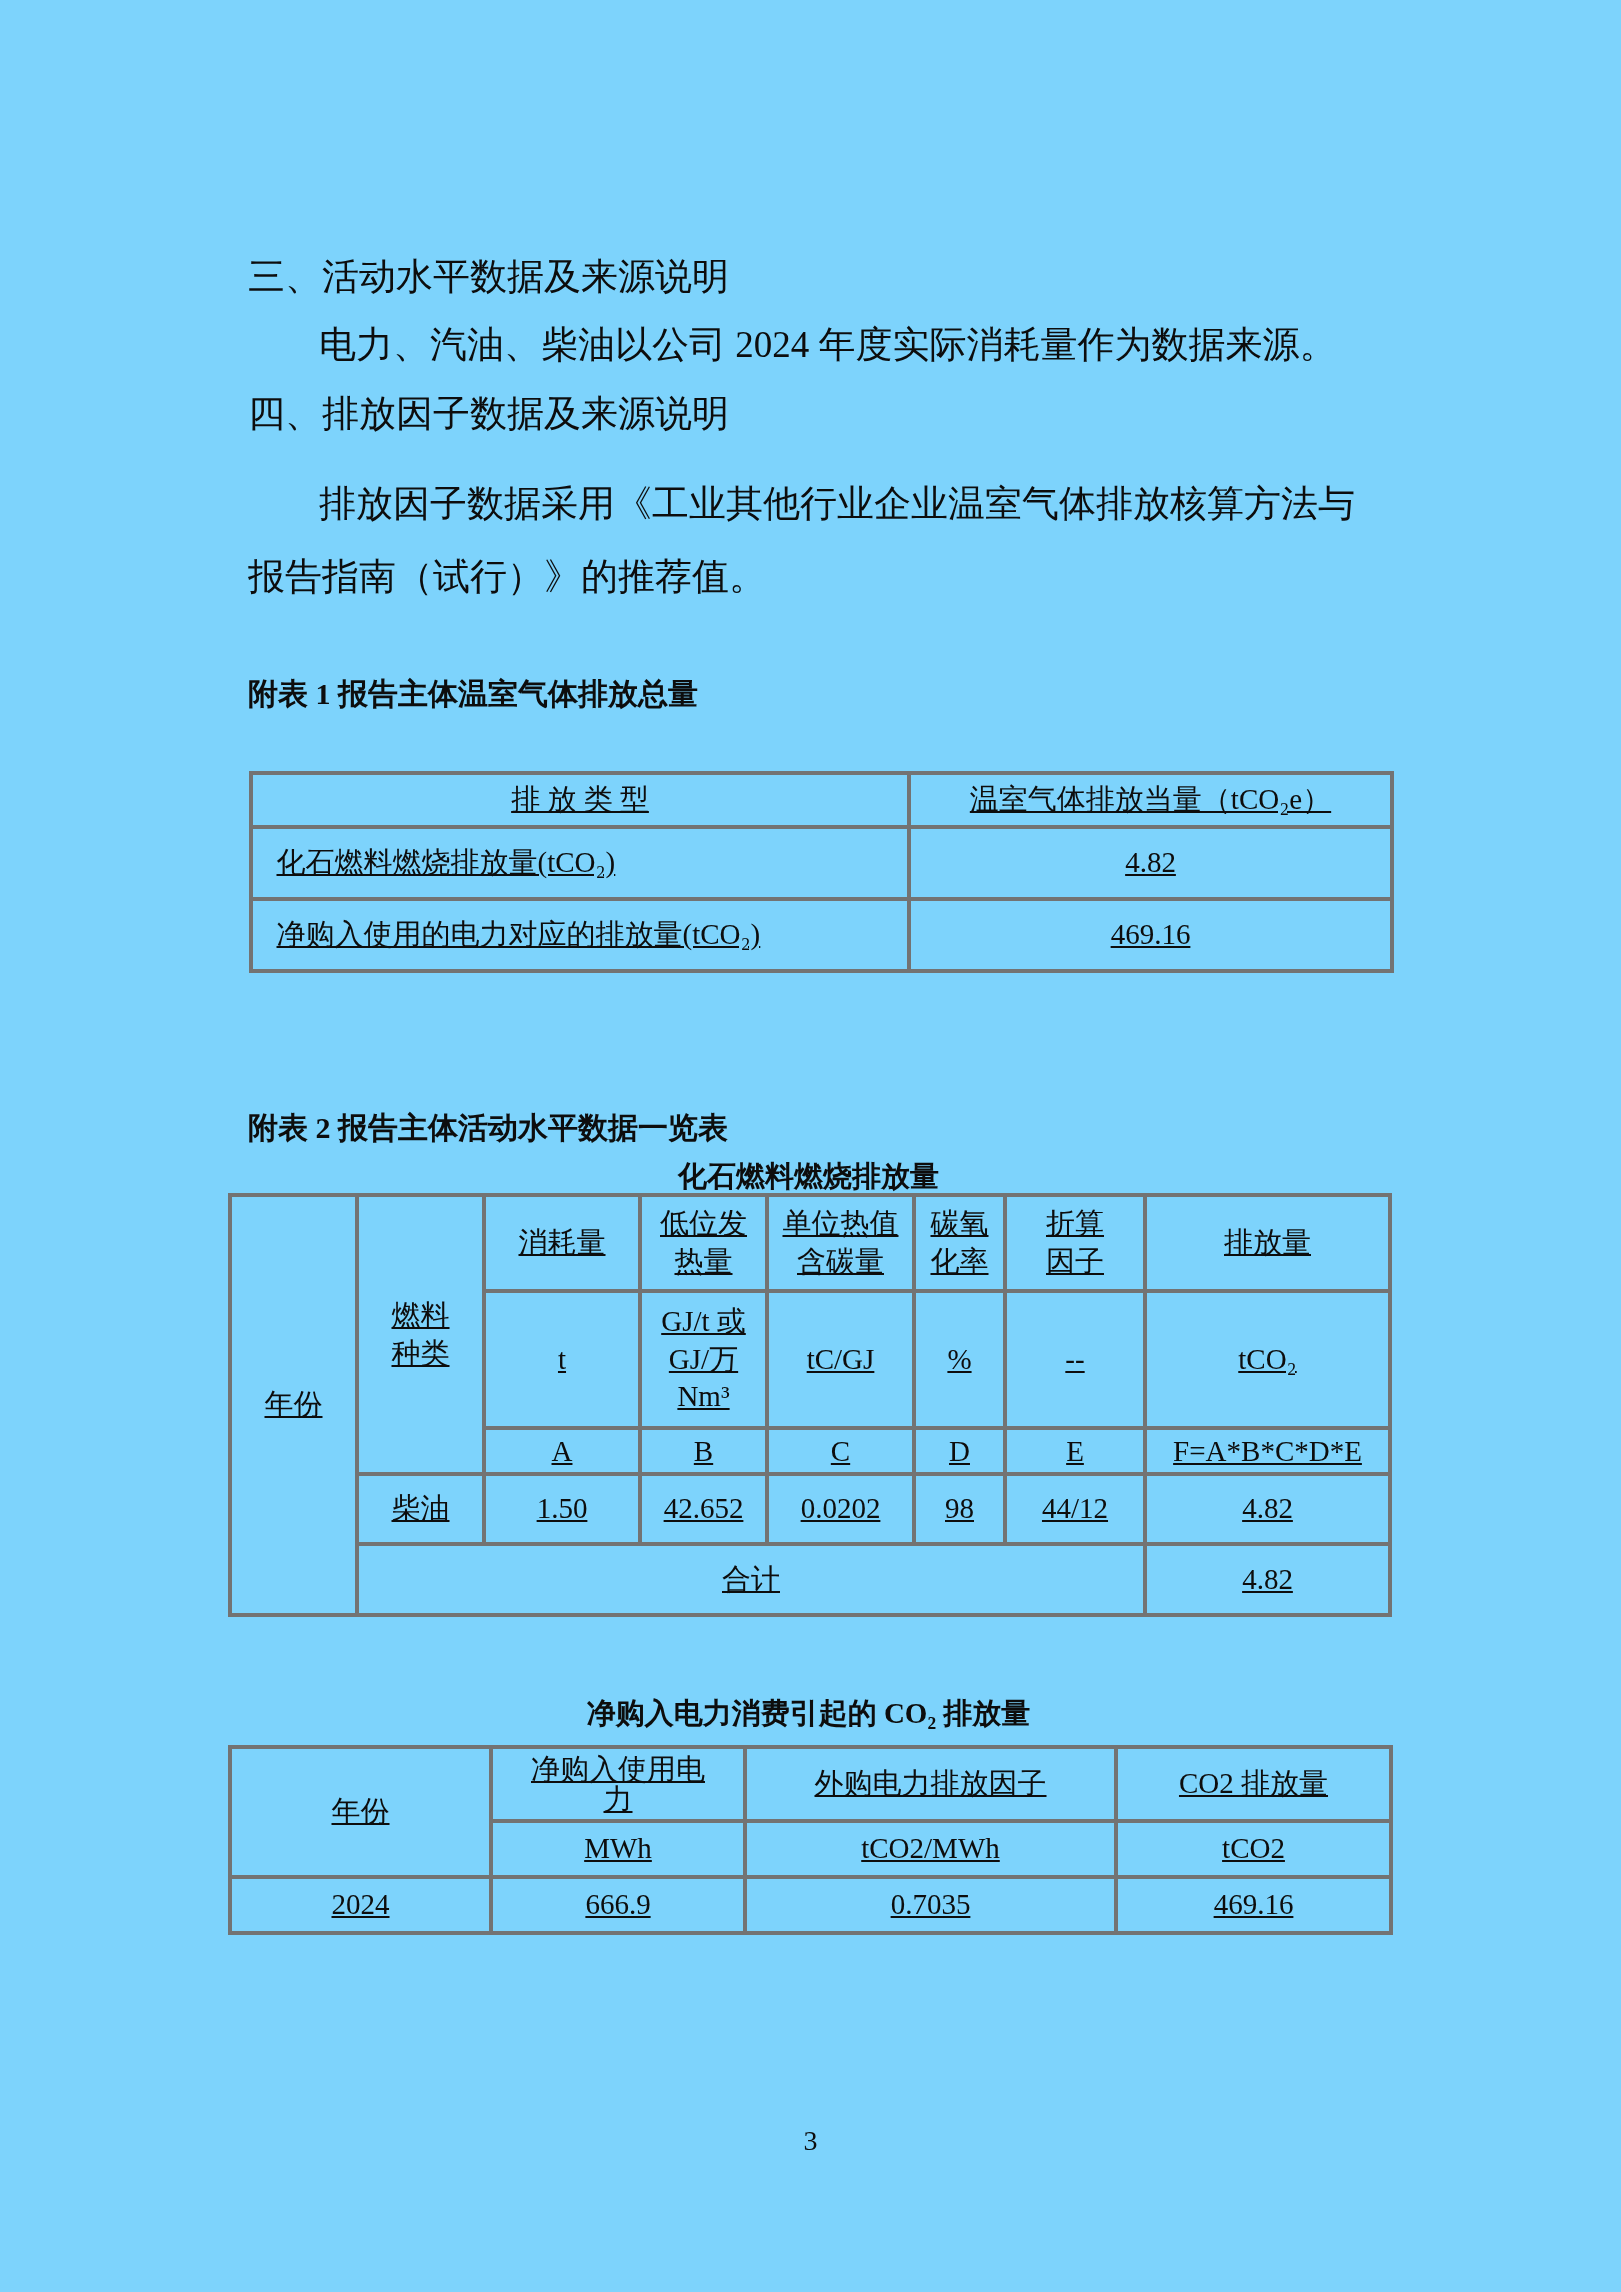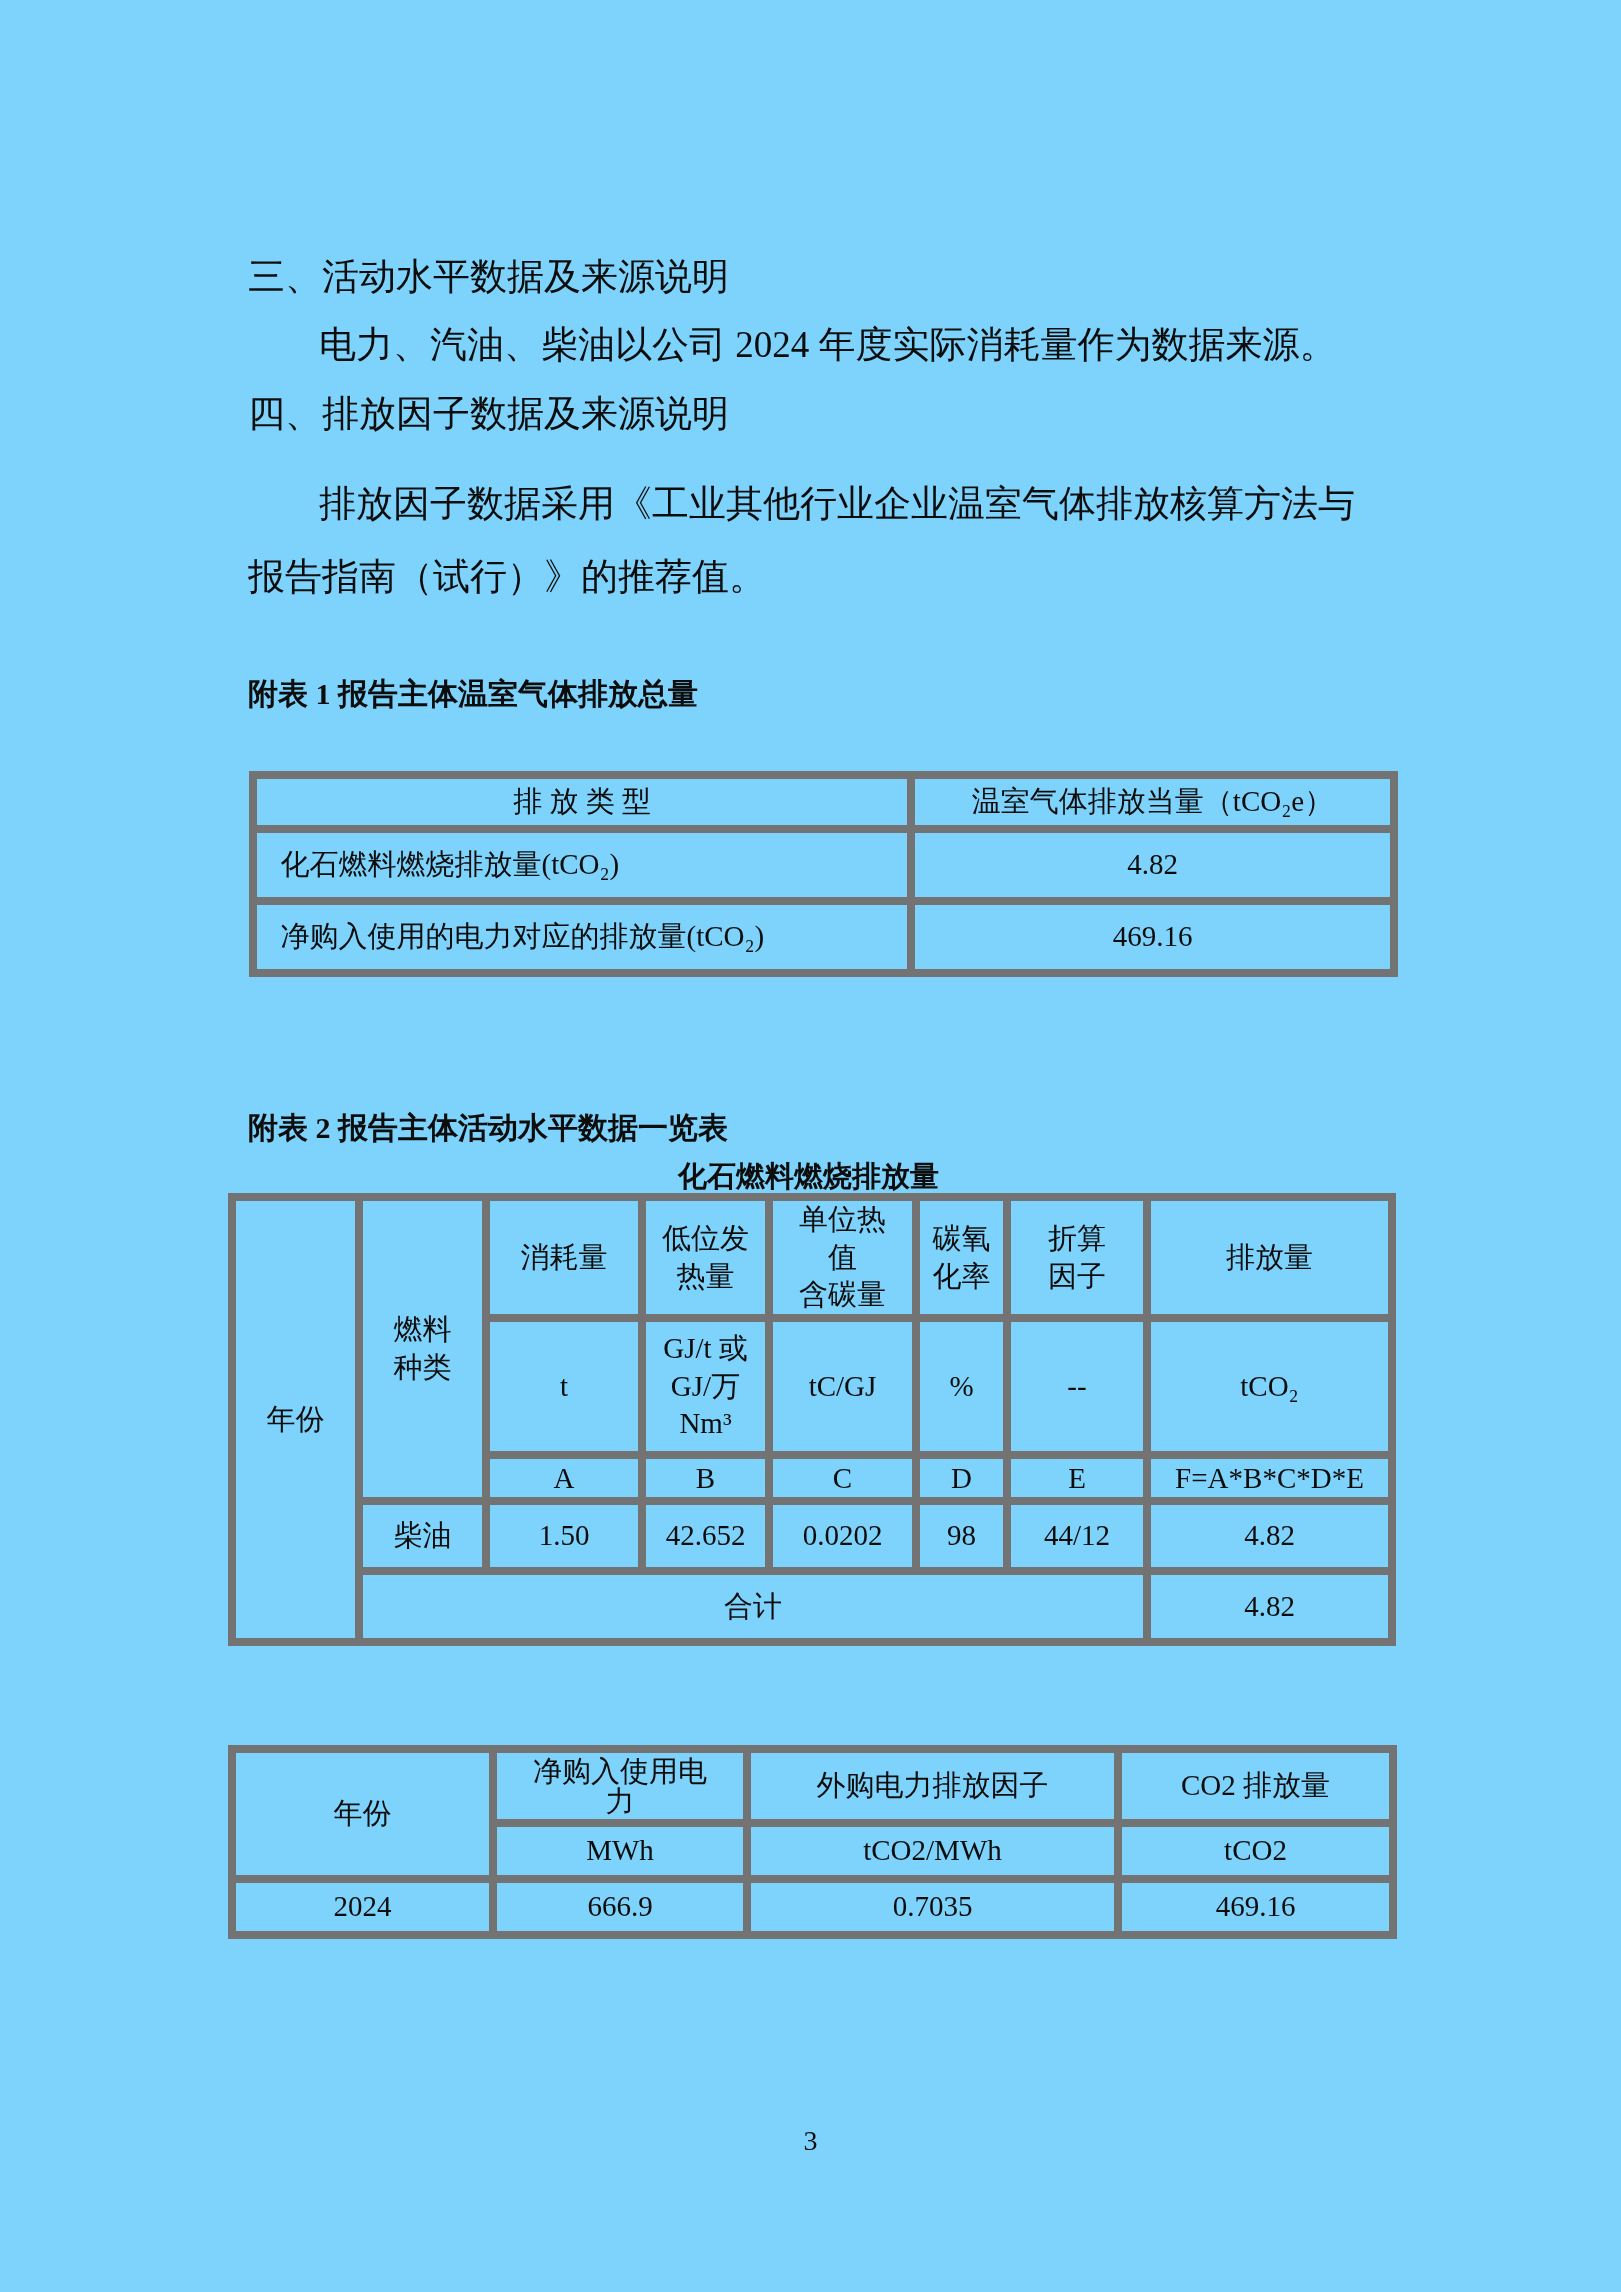--- a/index.html
+++ b/index.html
@@ -12,25 +12,26 @@
     margin:0 auto;
     overflow:hidden;
   }
   .line { position:absolute; font-size:37px; white-space:nowrap; line-height:1.3; }
   .caption { position:absolute; font-size:30px; font-weight:bold; white-space:nowrap; }
   .tbl-title { position:absolute; left:228px; width:1161px; text-align:center; font-size:29px; font-weight:bold; }
   .pagenum { position:absolute; left:0; width:1621px; text-align:center; font-size:28px; }
 
   table { position:absolute; border-collapse:collapse; table-layout:fixed; }
   td {
-    border:8px solid #737373;
+    border:4px solid #737373;
     text-align:center; vertical-align:middle;
     font-size:29px; padding:0 12px;
     white-space:pre-line; line-height:1.3;
     overflow:hidden;
+    text-decoration:underline;
   }
   .t1-label { text-align:left; padding-left:23.5px; }
   .thick-top { border-top-width:3.9px; }
   .thick-top3 { border-top-width:2.9px; }
   .tight { line-height:1.05; }
 </style>
 </head>
 <body>
 
 <div class="page">
@@ -122,20 +123,21 @@
       <td class="thick-top3">44/12</td>
       <td class="thick-top3">4.82</td>
     </tr>
     <tr style="height:71px">
       <td colspan="6">合计</td>
       <td>4.82</td>
     </tr>
   </tbody>
     </table>
 
+  <div class="tbl-title" style="top:1694px;">净购入电力消费引起的 CO₂ 排放量</div>
 
   <table style="left:228px; top:1745px; width:1161px;">
     <colgroup>
       <col style="width:261px">
         <col style="width:254px">
         <col style="width:371px">
         <col style="width:275px">
     </colgroup>
     <tbody>
         <tr style="height:74px">

